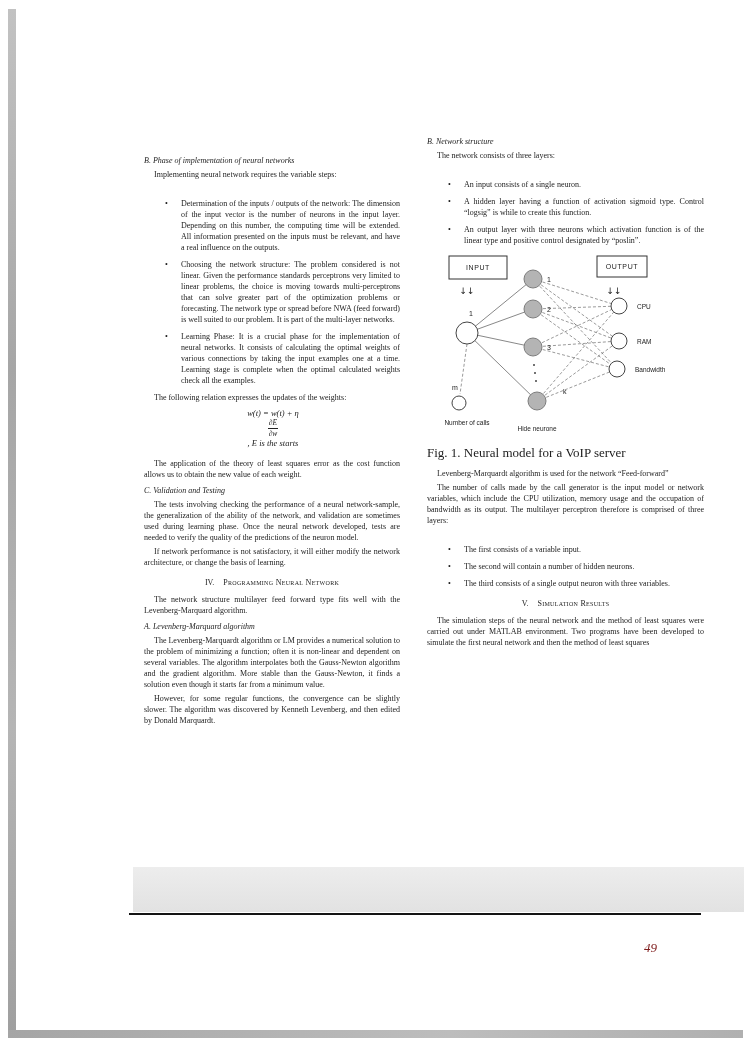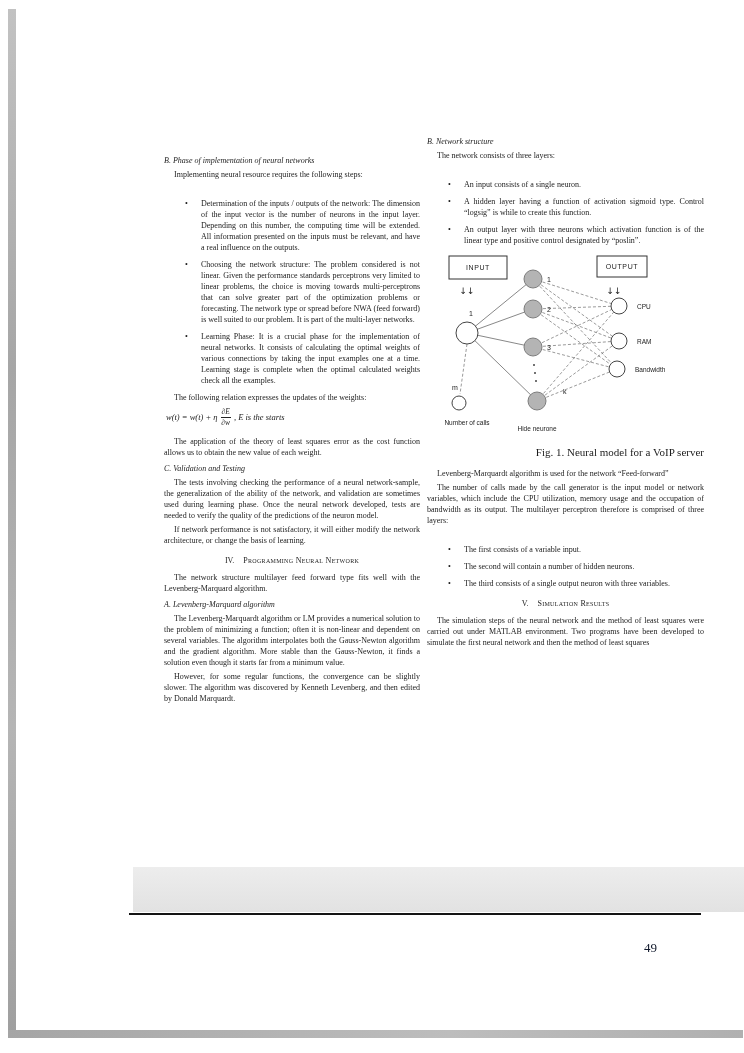--- a/index.html
+++ b/index.html
@@ -7,45 +7,45 @@
   body { width:744px; height:1053px; position:relative; font-family:"Liberation Serif","DejaVu Serif",serif; color:#1c1c1c; }
   .page { position:absolute; left:0; top:0; width:744px; height:1053px; background:#fff; overflow:hidden; }
 
   .strip-left { position:absolute; left:8px; top:9px; width:8px; height:1026px;
     background:linear-gradient(180deg,#c2c2c2,#a6a6a6 35%,#b5b5b5 70%,#9f9f9f); }
   .strip-bottom { position:absolute; left:8px; top:1030px; width:735px; height:8px;
     background:linear-gradient(90deg,#a5a5a5,#bdbdbd 60%,#b0b0b0); }
   .shadow-band { position:absolute; left:133px; top:867px; width:611px; height:45px;
     background:linear-gradient(180deg,#ededed,#e2e2e2); }
   .footer-rule { position:absolute; left:129px; top:913px; width:572px; height:2px; background:#141414; }
-  .page-number { position:absolute; left:644px; top:940px; font-size:13px; color:#0f172a; }
+  .page-number { position:absolute; left:644px; top:940px; font-size:13px; color:#7f1d1d;font-style:italic; }
 
   .col { position:absolute; font-size:8px; line-height:11px; text-align:justify; color:#1c1c1c; }
-  .col-left  { left:164px; top:150px; width:256px; }
+  .col-left  { left:144px; top:150px; width:256px; }
   .col-right { left:427px; top:131px; width:277px; }
 
   p.para { text-indent:10px; margin:0 0 3px 0; }
   .h-italic { font-style:italic; margin:5px 0 3px 0; }
   .h-center { text-align:center; margin:9px 0 6px 0; }
   .sc { font-variant:small-caps; letter-spacing:0.3px; }
   .sec-num { margin-right:9px; }
 
   ul.blist { list-style:none; margin:18px 0 3px 0;font-family:Liberation Serif, serif; }
   ul.blist li { position:relative; padding-left:37px; margin-bottom:6px; text-align:justify; }
   ul.blist li .bullet::before { content:"\2022"; }
   ul.blist li .bullet { position:absolute; left:21px; top:0; }
 
-  .formula { display:flex; align-items:center; font-style:italic; margin:5px 0 9px 2px; font-size:8.5px; }
+  .formula { display:flex; align-items:center; font-style:italic; margin:5px 0 9px 2px; font-size:8.5px;flex-direction:column; }
   .frac { display:inline-flex; flex-direction:column; align-items:center; margin:0 3px; font-size:7.5px; line-height:8px; }
   .frac .num { border-bottom:1px solid #222; padding:0 1px 1px; }
   .frac .den { padding-top:0.5px; }
 
   .figure { margin:7px 0 0 0; }
   .figure svg { display:block; }
-  .fig-caption { text-align:right; font-size:11px; margin:12px 0 10px 0; }
+  .fig-caption { text-align:left; font-size:13px; margin:12px 0 10px 0; }
 
   .fig-box { fill:none; stroke:#333; stroke-width:1; }
   .fig-box-label { font-family:"Liberation Sans","DejaVu Sans",sans-serif; font-size:7px; letter-spacing:0.6px; fill:#222; }
   .fig-arrows { font-family:"DejaVu Sans",sans-serif; font-size:9px; fill:#222; }
   .net-lines line { stroke:#555; stroke-width:0.7; }
   .net-lines.dashed line { stroke-dasharray:3 2; stroke-width:0.6; }
   .node-input,.node-output,.node-small { fill:#ffffff; stroke:#444; stroke-width:1; }
   .node-hidden { fill:#b4b4b4; stroke:#7d7d7d; stroke-width:1; }
   .dot { fill:#444; }
   .fig-small { font-family:"Liberation Sans","DejaVu Sans",sans-serif; font-size:7px; fill:#222; }
@@ -57,21 +57,21 @@
 <div class="page">
 
   <div class="strip-left"></div>
   <div class="strip-bottom"></div>
   <div class="shadow-band"></div>
   <div class="footer-rule"></div>
   <div class="page-number">49</div>
 
   <div class="col col-left">
     <div class="h-italic">B.  Phase of implementation of neural networks</div>
-    <p class="para">Implementing neural resource requires the following steps:</p>
+    <p class="para">Implementing neural network requires the variable steps:</p>
 
     <ul class="blist">
       <li>
         <span class="bullet"></span>
         <span>Determination of the inputs / outputs of the network: The dimension of the input vector is the number of neurons in the input layer. Depending on this number, the computing time will be extended. All information presented on the inputs must be relevant, and have a real influence on the outputs.</span>
       </li>
       <li>
         <span class="bullet"></span>
         <span>Choosing the network structure: The problem considered is not linear. Given the performance standards perceptrons very limited to linear problems, the choice is moving towards multi-perceptrons that can solve greater part of the optimization problems or forecasting. The network type or spread before NWA (feed forward) is well suited to our problem. It is part of the multi-layer networks.</span>
       </li>

